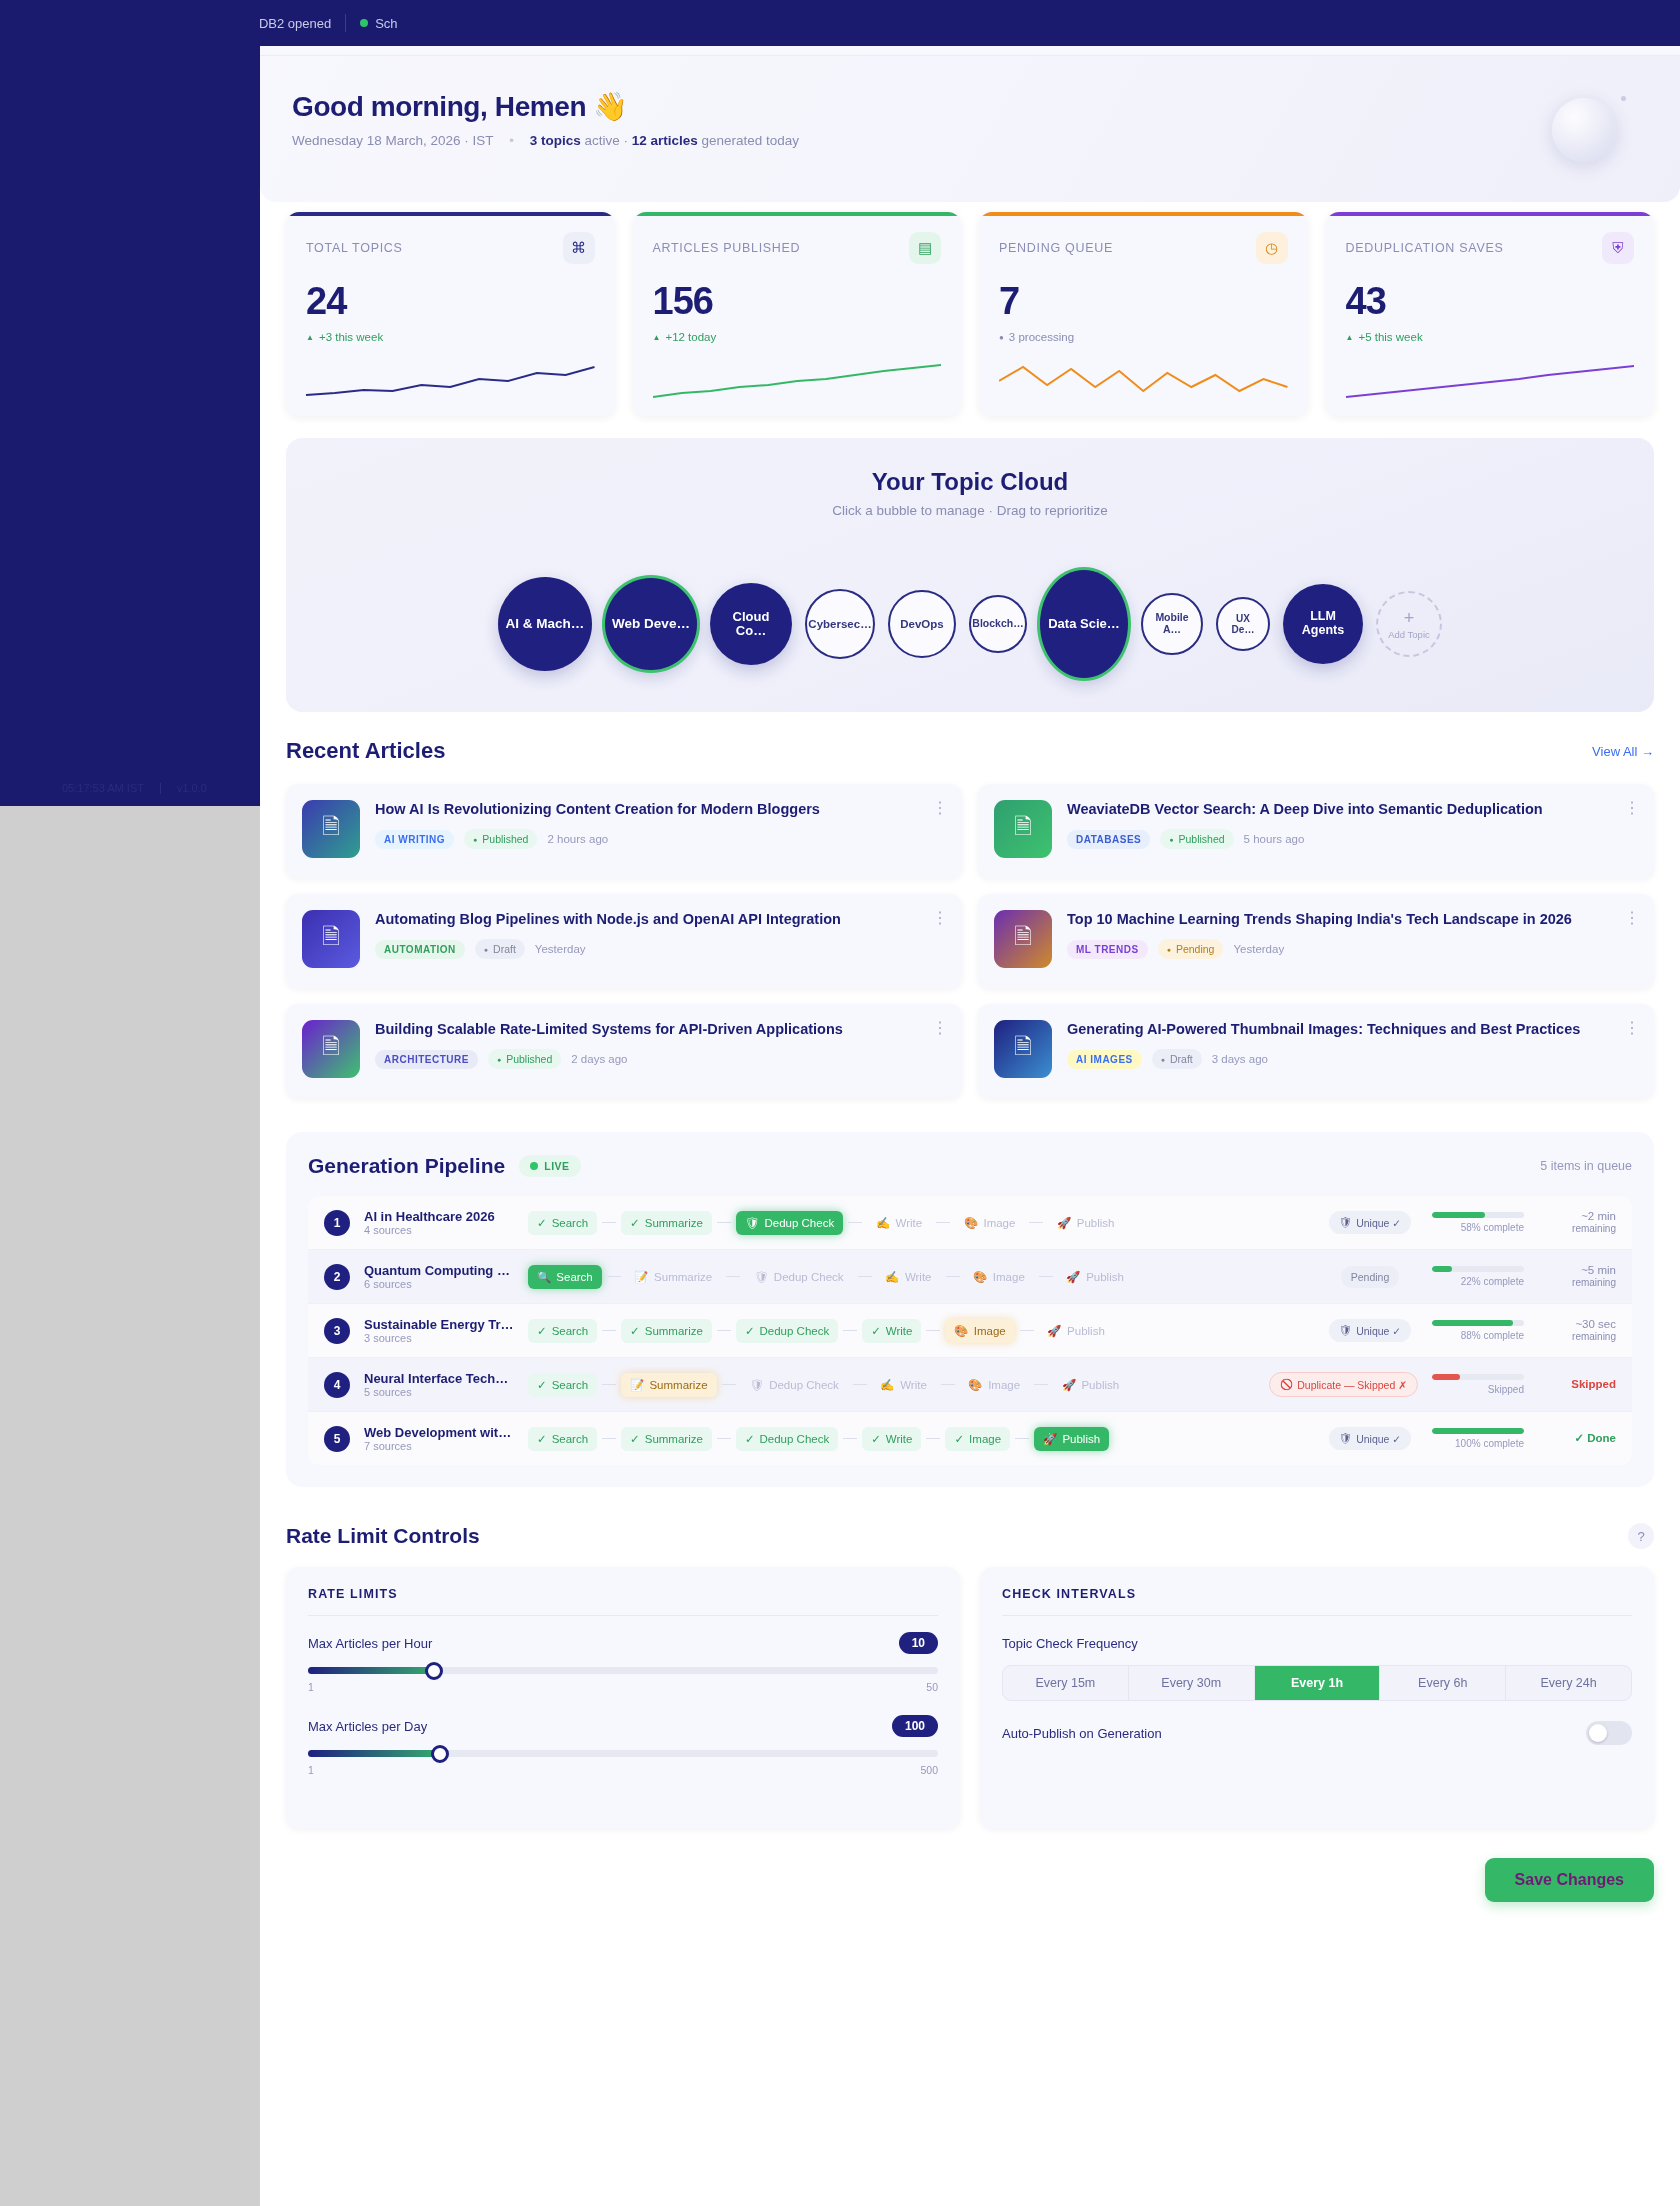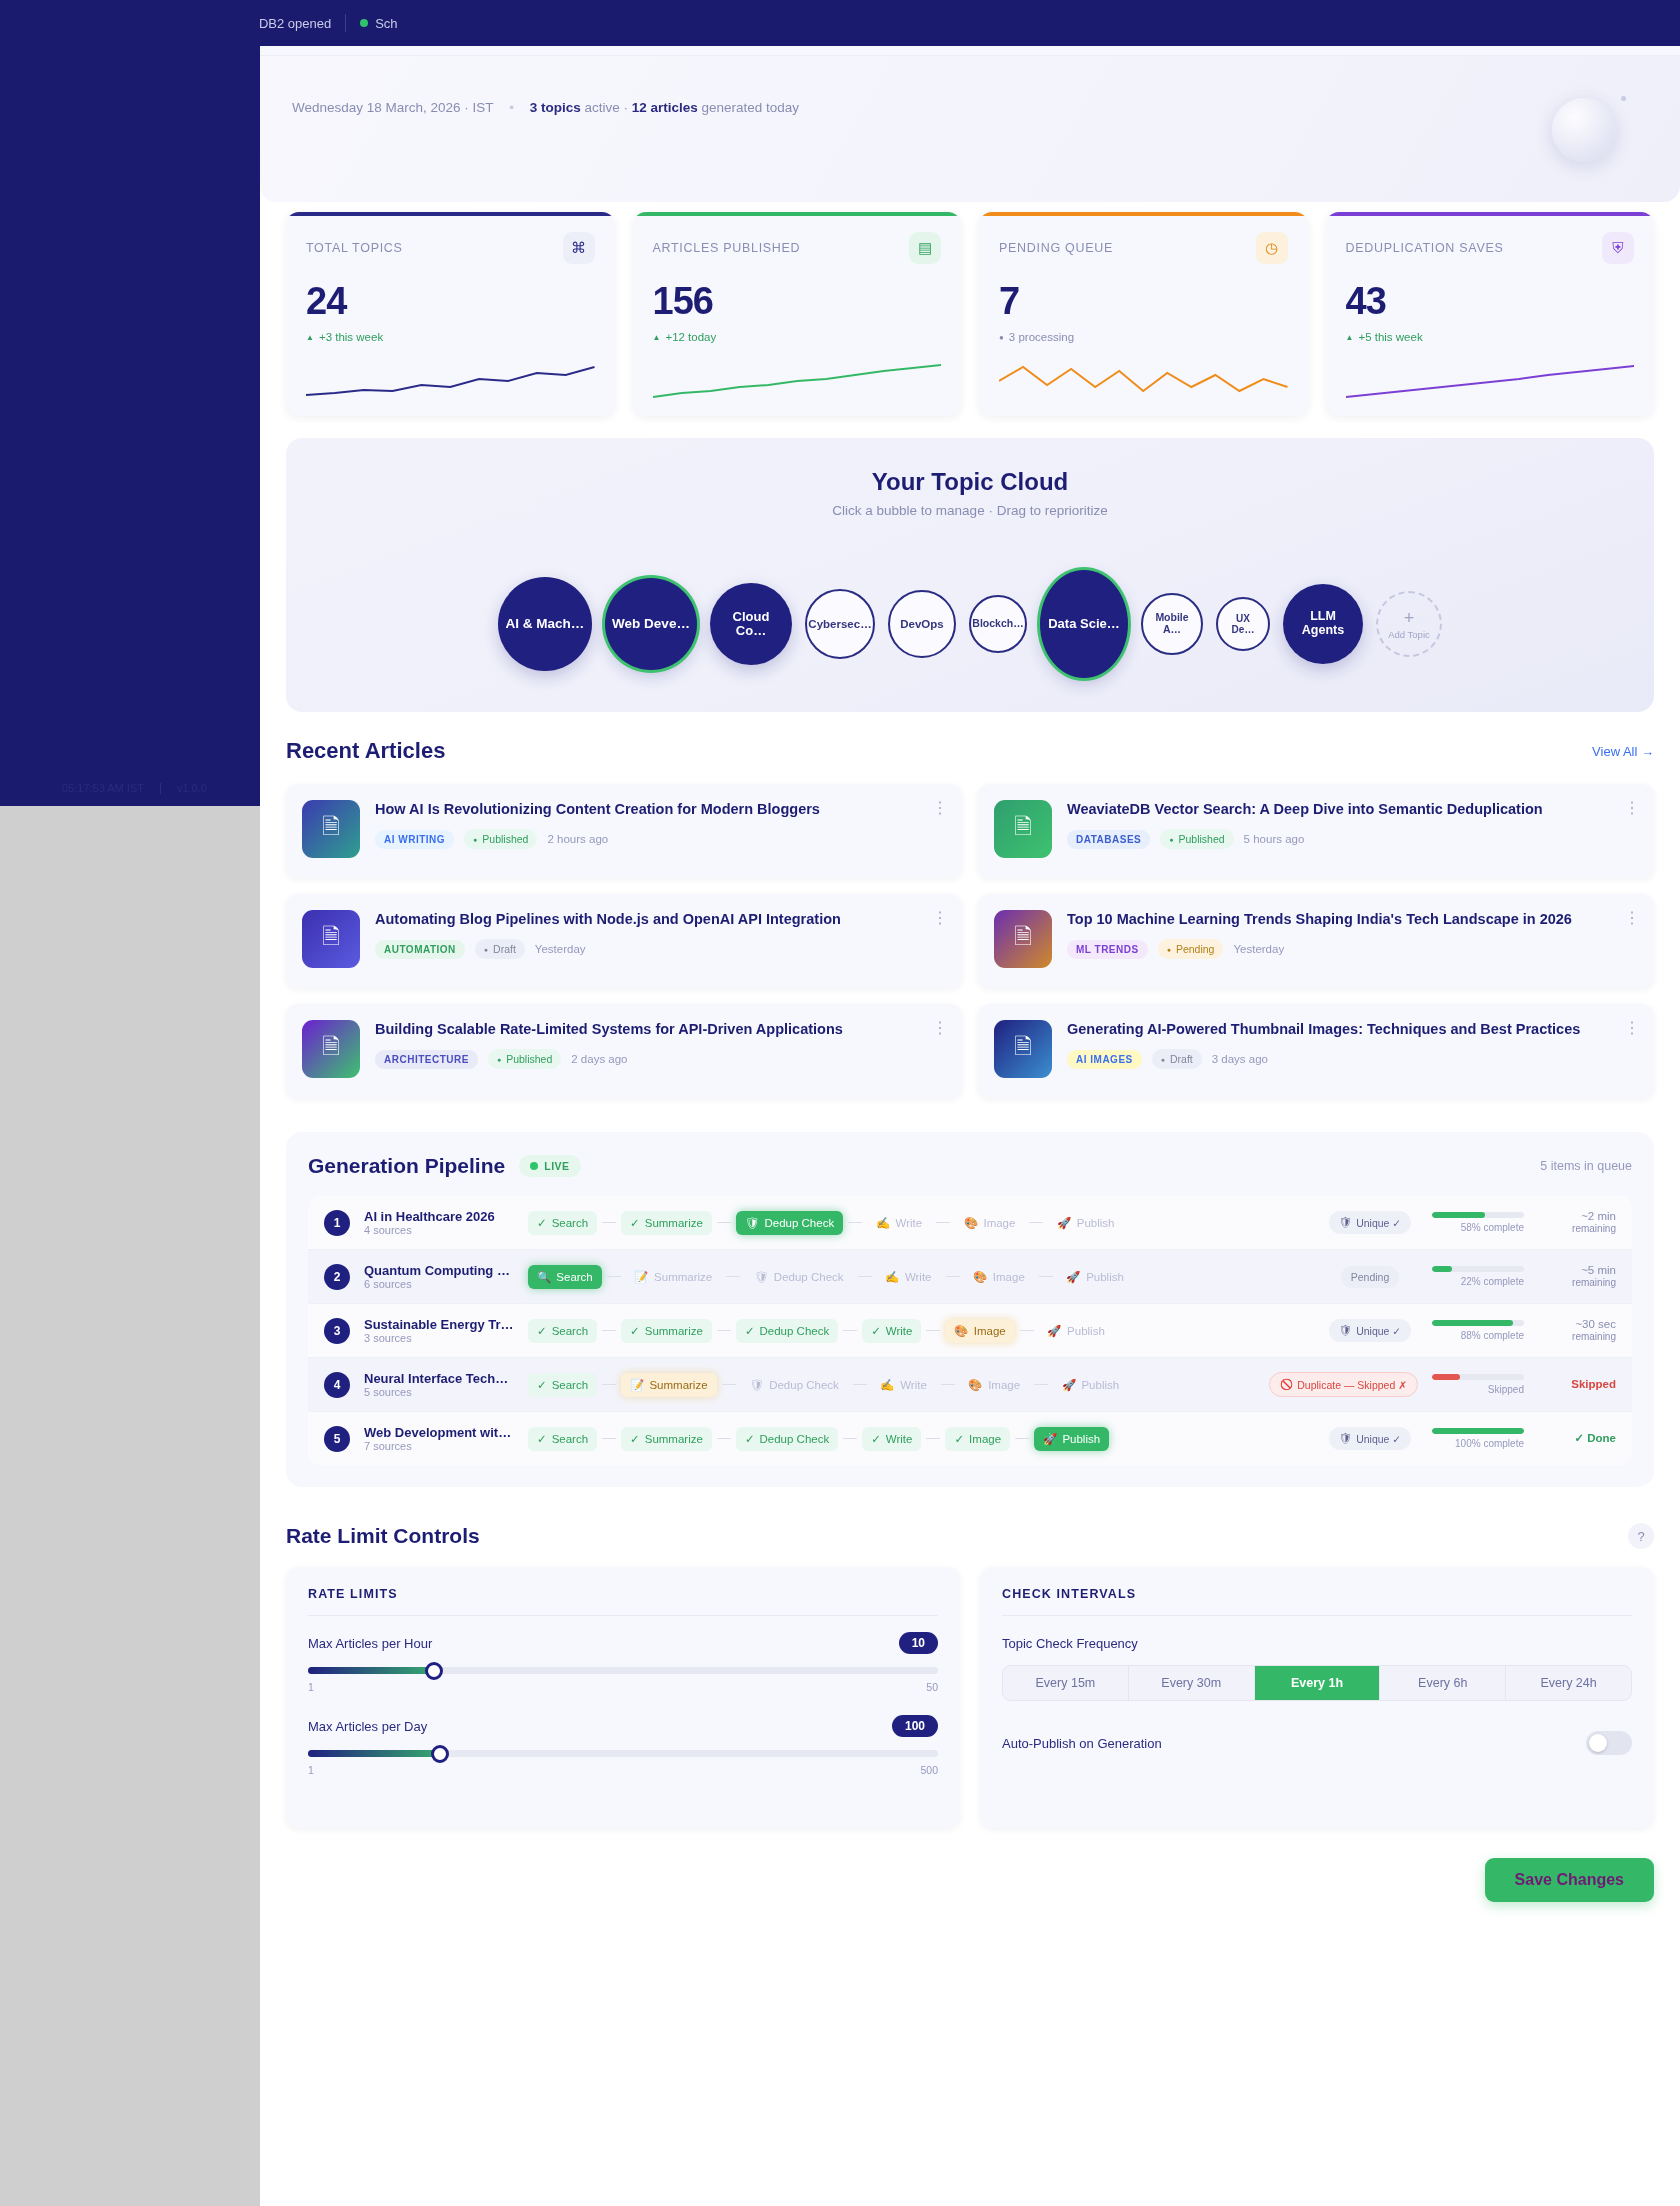--- a/index.html
+++ b/index.html
@@ -218,21 +218,21 @@
     background:#fff;border:3px solid #1f2080;transform:translateX(-50%);cursor:pointer;
   }
   .scale{display:flex;justify-content:space-between;font-size:10.5px;color:#9699bd;margin-top:7px;}
   .seg{display:flex;border:1px solid #e4e6f1;border-radius:9px;overflow:hidden;margin-top:14px;background:#f1f2fa;}
   .seg div{
     flex:1;text-align:center;font-size:12.5px;padding:10px 0;color:#6e72a0;cursor:pointer;
     border-right:1px solid #e4e6f1;
   }
   .seg div:last-child{border-right:0;}
   .seg div.on{background:#34b867;color:#fff;font-weight:bold;}
-  .togrow{display:flex;align-items:center;justify-content:space-between;margin-top:30px;}
+  .togrow{display:flex;align-items:center;justify-content:space-between;margin-top:20px;}
   .togrow span{font-size:13px;color:#2a2b80;}
   .toggle{width:46px;height:24px;border-radius:14px;background:#e2e4f0;position:relative;cursor:pointer;}
   .toggle .nub{position:absolute;left:3px;top:3px;width:18px;height:18px;border-radius:50%;background:#fff;box-shadow:0 1px 3px rgba(0,0,0,.2);}
   .save-row{display:flex;justify-content:flex-end;padding:30px 26px 34px 26px;}
   .save-btn{
     background:#34b867;color:#701a75;border:0;border-radius:9px;padding:13px 30px;
     font-size:16px;font-weight:bold;cursor:pointer;font-family:"Liberation Sans",sans-serif;
     box-shadow:0 4px 12px rgba(52,184,103,.3);
   }
 </style>
@@ -293,20 +293,21 @@
         <span class="dot-green"></span>
         <span>System Active</span>
       </div>
       <div class="avatar">
         <span>HA</span>
       </div>
     </div>
   </div>
 
   <div id="hero">
+    <h1>Good morning, Hemen 👋</h1>
     <div class="sub">
       <span>Wednesday 18 March, 2026 · IST</span>
       <span class="mid">•</span>
       <b>3 topics</b><span> active · </span><b>12 articles</b><span> generated today</span>
     </div>
     <div class="hero-orb"></div>
   </div>
 
   <div id="stats">
       <div class="stat"><div class="bar" style="background: rgb(42, 43, 136);"></div><div class="stat-top">

